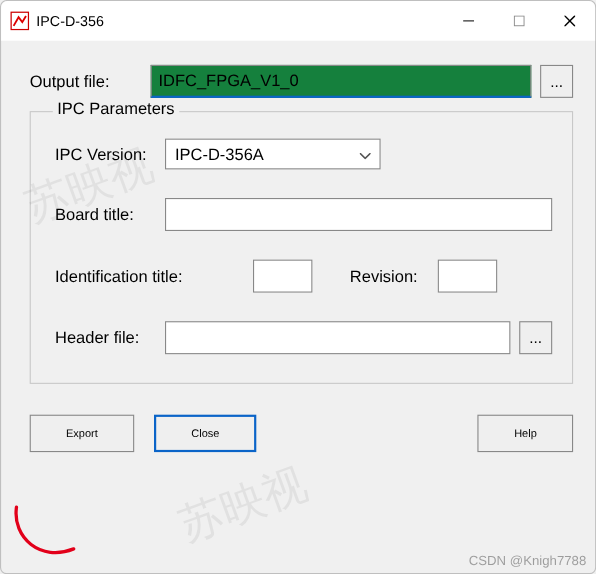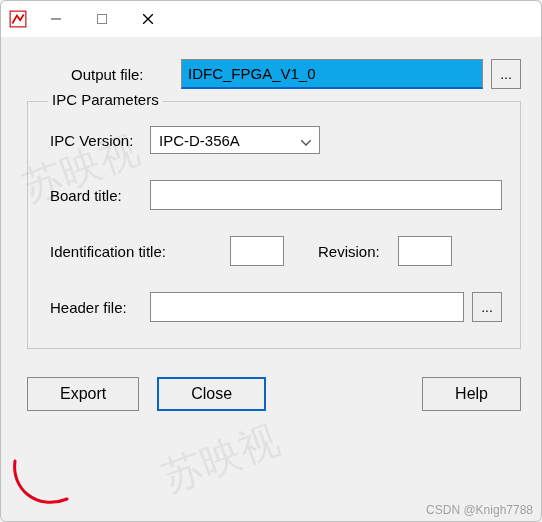--- a/index.html
+++ b/index.html
@@ -7,60 +7,61 @@
   .window { width: 542px; height: 522px; background: #f0f0f0; border: 1px solid #bfbfbf; border-radius: 6px; position: relative; }
   .titlebar { height: 36px; display: flex; align-items: center; padding: 0 0 0 8px; background: #fff; border-top-left-radius: 6px; border-top-right-radius: 6px; }
   .title-icon { width: 18px; height: 18px; margin-right: 6px; display: flex; align-items: center; justify-content: center; }
   .title-text { font-size: 13px; color: #000; flex: 1; }
   .win-buttons { display: flex; height: 100%; }
   .win-btn { width: 46px; height: 100%; display: flex; align-items: center; justify-content: center; color: #555; }
   .win-btn svg { width: 10px; height: 10px; }
   .client { padding: 22px 20px 18px 26px; }
   .row { display: flex; align-items: center; margin-bottom: 12px; }
   .lbl { font-size: 15px; color: #000; }
-  .output-row .lbl { width: 110px; margin-left: 44px; }
-  .output-input { flex: 1; height: 30px; border: 1px solid #8a8a8a; border-bottom: 2px solid #0a64c8; padding: 2px 6px; font-size: 15px; outline: none; background: #0ea5e9; }
+  .output-row .lbl { width: 110px; }
+  .output-input { flex: 1; height: 30px; border: 1px solid #8a8a8a; border-bottom: 2px solid #0a64c8; padding: 2px 6px; font-size: 15px; outline: none; background: #15803d; }
   .browse-btn { width: 30px; height: 30px; margin-left: 8px; border: 1px solid #888; background: #efefef; font-size: 14px; display: flex; align-items: center; justify-content: center; cursor: pointer; }
   .groupbox { border: 1px solid #c8c8c8; margin-top: 12px; padding: 24px 18px 22px 22px; position: relative; }
   .group-title { position: absolute; top: -11px; left: 20px; background: #f0f0f0; padding: 0 4px; font-size: 15px; }
   .g-row { display: flex; align-items: center; margin-bottom: 26px; }
   .g-row:last-child { margin-bottom: 4px; }
   .ver-lbl { width: 100px; }
-  .select { width: 170px; height: 28px; border: 1px solid #888; background: #fff; display: flex; align-items: center; padding: 0 8px; justify-content: space-between; font-size: 15px; cursor: pointer; }
+  .select { width: 196px; height: 28px; border: 1px solid #888; background: #fff; display: flex; align-items: center; padding: 0 8px; justify-content: space-between; font-size: 15px; cursor: pointer; }
   .chev { color: #555; }
   .bt-lbl { width: 100px; }
   .std-input { height: 30px; border: 1px solid #888; background: #fff; padding: 2px 6px; font-size: 15px; outline: none; }
   .bt-input { flex: 1; }
   .id-lbl { width: 180px; }
   .id-input { width: 54px; margin-right: 34px; }
   .rev-lbl { width: 80px; }
   .rev-input { width: 54px; }
   .hf-lbl { width: 100px; }
   .hf-input { flex: 1; }
   .button-row { display: flex; align-items: center; margin-top: 28px; gap: 18px; }
-  .btn { height: 34px; min-width: 84px; padding: 0 32px; background: #efefef; border: 1px solid #888; font-size: 16px; cursor: pointer; display: flex; align-items: center; justify-content: center; }
+  .btn { height: 34px; min-width: 84px; padding: 0 32px; background: #efefef; border: 1px solid #888; font-size: 10px; cursor: pointer; display: flex; align-items: center; justify-content: center; }
   .btn.default { border: 2px solid #0a64c8; }
   .spacer { flex: 1; }
   .watermark1 { position: absolute; left: 20px; top: 140px; transform: rotate(-20deg); font-size: 40px; color: rgba(0,0,0,0.06); pointer-events: none; font-family: "SimSun","Microsoft YaHei",serif; }
   .watermark2 { position: absolute; left: 160px; top: 430px; transform: rotate(-20deg); font-size: 40px; color: rgba(0,0,0,0.06); pointer-events: none; font-family: "SimSun","Microsoft YaHei",serif; }
   .overlay-credit { position: absolute; right: 8px; bottom: 4px; font-size: 12px; color: rgba(0,0,0,0.35); }
   .red-annot { position: absolute; left: 6px; bottom: 2px; pointer-events: none; }
 </style>
 </head>
 <body>
 
 <div class="window">
 
   <div class="titlebar">
     <div class="title-icon">
       <svg viewBox="0 0 16 16">
           <rect x="1" y="1" width="14" height="14" fill="#fff" stroke="#c00" stroke-width="1"></rect>
           <path d="M3 12 L7 5 L10 9 L13 4" stroke="#d00" stroke-width="1.5" fill="none"></path>
         </svg>
     </div>
+    <div class="title-text">IPC-D-356</div>
     <div class="win-buttons">
       <div class="win-btn">
           <svg viewBox="0 0 10 10">
             <line x1="0" y1="5" x2="10" y2="5" stroke="#333" stroke-width="1"></line>
           </svg>
         </div>
       <div class="win-btn">
           <svg viewBox="0 0 10 10">
             <rect x="0.5" y="0.5" width="9" height="9" fill="none" stroke="#888" stroke-width="1"></rect>
           </svg>

